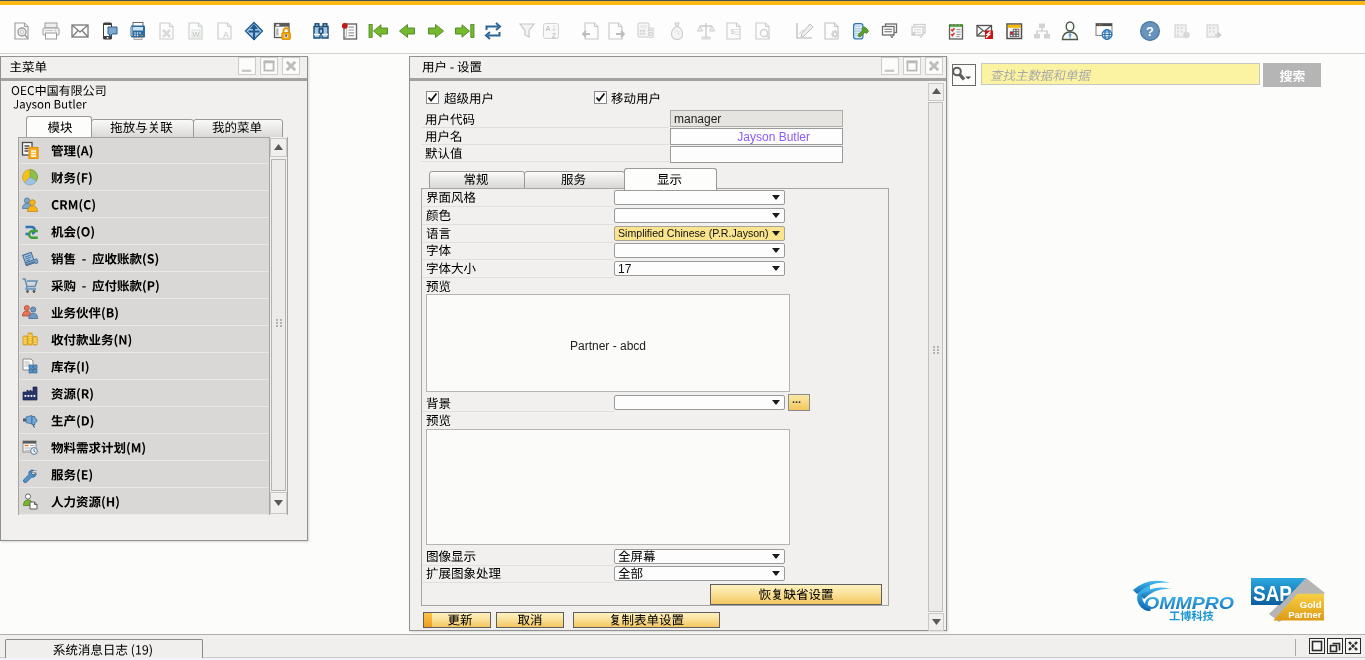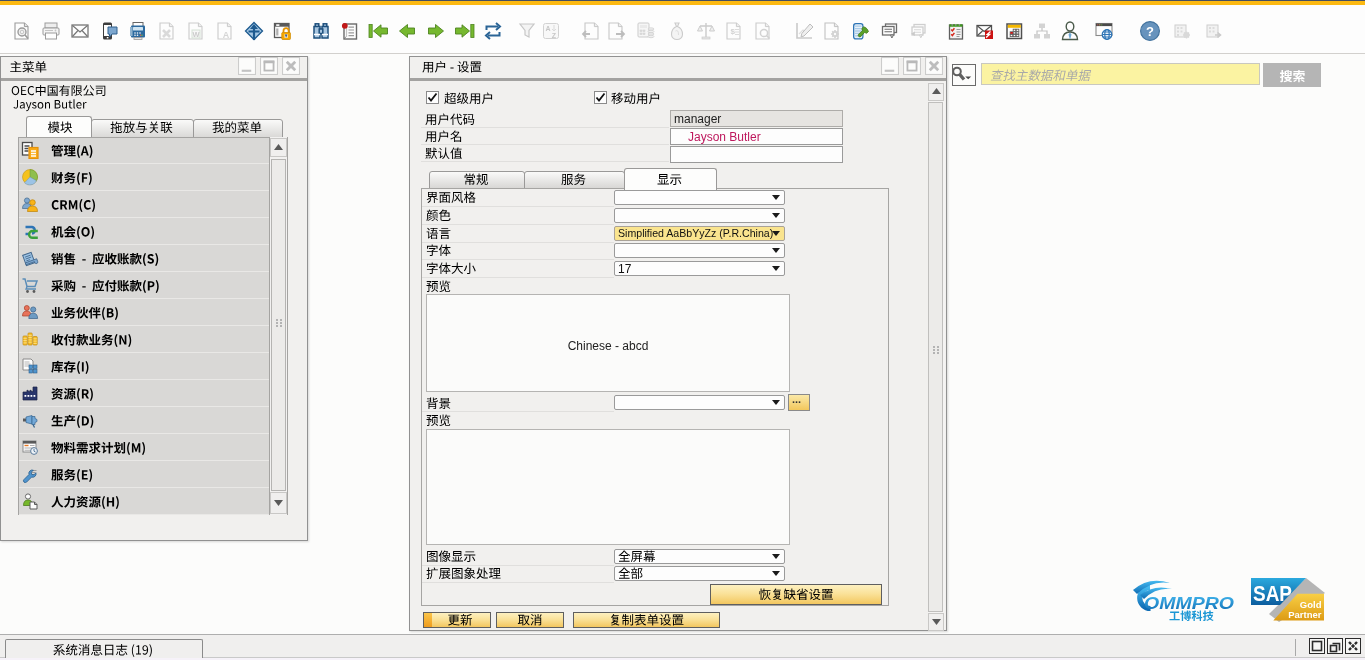--- a/index.html
+++ b/index.html
@@ -506,55 +506,55 @@
 <svg style="position:absolute;left:594px;top:91px" width="13" height="13" viewBox="0 0 13 13">
     <rect x="0.5" y="0.5" width="12" height="12" fill="#fdfdfd" stroke="#8a8a8a"></rect>
     <path d="M2.5 6.5 L5 9.5 L10.5 2.5" fill="none" stroke="#111" stroke-width="1.8"></path>
   </svg>
 <div style="position:absolute;left:421px;top:127px;width:248px;height:1px;background:#e0dfdd;"></div>
 <div style="position:absolute;left:421px;top:144px;width:248px;height:1px;background:#e0dfdd;"></div>
 <div style="position:absolute;left:421px;top:161px;width:248px;height:1px;background:#e0dfdd;"></div>
 <div style="position:absolute;left:670px;top:110px;width:173px;height:17px;background:#e6e4e1;border:1px solid #aeaca9;box-sizing:border-box;"></div>
 <div style="position:absolute;left:674px;top:112px;width:160px;font:12px 'Liberation Sans',sans-serif;color:#222;">manager</div>
 <div style="position:absolute;left:670px;top:128px;width:173px;height:17px;background:#fdfdfd;border:1px solid #9a9a9a;box-sizing:border-box;"></div>
-<div style="position:absolute;left:688px;top:130px;width:160px;font:12px 'Liberation Sans',sans-serif;color:#be185d;">Jayson Butler</div>
+<div style="position:absolute;left:650px;top:130px;width:160px;font:12px 'Liberation Sans',sans-serif;color:#8b5cf6;text-align:right;">Jayson Butler</div>
 <div style="position:absolute;left:670px;top:146px;width:173px;height:17px;background:#fdfdfd;border:1px solid #9a9a9a;box-sizing:border-box;"></div>
 <div style="position:absolute;left:429px;top:171px;width:94px;height:16px;background:linear-gradient(#fafaf9,#d8d7d5);border:1px solid #9a9998;border-radius:3px 3px 0 0;"></div>
 <div style="position:absolute;left:524px;top:171px;width:99px;height:16px;background:linear-gradient(#fafaf9,#d8d7d5);border:1px solid #9a9998;border-radius:3px 3px 0 0;"></div>
 <div style="position:absolute;left:421px;top:188px;width:468px;height:418px;background:#f1f0ee;border:1px solid #a6a5a3;box-sizing:border-box;"></div>
 <div style="position:absolute;left:624px;top:168px;width:91px;height:21px;background:#fdfdfc;border:1px solid #9a9998;border-bottom:none;border-radius:3px 3px 0 0;"></div>
 <div style="position:absolute;left:422px;top:206px;width:192px;height:1px;background:#e0dfdd;"></div>
 <div style="position:absolute;left:614px;top:190px;width:171px;height:15px;background:#fdfdfd;border:1px solid #9a9a9a;border-radius:2px;box-sizing:border-box;"></div>
 <svg style="position:absolute;left:772px;top:195px" width="8" height="6">
     <path d="M0 0 H8 L4 5 z" fill="#1a1a1a"></path>
   </svg>
 <div style="position:absolute;left:422px;top:224px;width:192px;height:1px;background:#e0dfdd;"></div>
 <div style="position:absolute;left:614px;top:208px;width:171px;height:15px;background:#fdfdfd;border:1px solid #9a9a9a;border-radius:2px;box-sizing:border-box;"></div>
 <svg style="position:absolute;left:772px;top:213px" width="8" height="6">
     <path d="M0 0 H8 L4 5 z" fill="#1a1a1a"></path>
   </svg>
 <div style="position:absolute;left:422px;top:242px;width:192px;height:1px;background:#e0dfdd;"></div>
 <div style="position:absolute;left:614px;top:226px;width:171px;height:15px;background:#fae48e;border:1px solid #a9a298;border-radius:2px;box-sizing:border-box;"></div>
 <svg style="position:absolute;left:772px;top:231px" width="8" height="6">
     <path d="M0 0 H8 L4 5 z" fill="#1a1a1a"></path>
   </svg>
-<div style="position:absolute;left:618px;top:227px;font:10.6px 'Liberation Sans',sans-serif;color:#111;white-space:nowrap;">Simplified AaBbYyZz (P.R.China)</div>
+<div style="position:absolute;left:618px;top:227px;font:10.6px 'Liberation Sans',sans-serif;color:#111;white-space:nowrap;">Simplified Chinese (P.R.Jayson)</div>
 <div style="position:absolute;left:422px;top:259px;width:192px;height:1px;background:#e0dfdd;"></div>
 <div style="position:absolute;left:614px;top:243px;width:171px;height:15px;background:#fdfdfd;border:1px solid #9a9a9a;border-radius:2px;box-sizing:border-box;"></div>
 <svg style="position:absolute;left:772px;top:248px" width="8" height="6">
     <path d="M0 0 H8 L4 5 z" fill="#1a1a1a"></path>
   </svg>
 <div style="position:absolute;left:422px;top:277px;width:192px;height:1px;background:#e0dfdd;"></div>
 <div style="position:absolute;left:614px;top:261px;width:171px;height:15px;background:#fdfdfd;border:1px solid #9a9a9a;border-radius:2px;box-sizing:border-box;"></div>
 <svg style="position:absolute;left:772px;top:266px" width="8" height="6">
     <path d="M0 0 H8 L4 5 z" fill="#1a1a1a"></path>
   </svg>
 <div style="position:absolute;left:618px;top:262px;font:12px 'Liberation Sans',sans-serif;color:#111;white-space:nowrap;">17</div>
 <div style="position:absolute;left:426px;top:294px;width:364px;height:98px;background:#fbfbfa;border:1px solid #b5b4b2;box-sizing:border-box;"></div>
-<div style="position:absolute;left:426px;top:339px;width:364px;text-align:center;font:12px 'Liberation Sans',sans-serif;color:#222;">Chinese - abcd</div>
+<div style="position:absolute;left:426px;top:339px;width:364px;text-align:center;font:12px 'Liberation Sans',sans-serif;color:#222;">Partner - abcd</div>
 <div style="position:absolute;left:422px;top:411px;width:192px;height:1px;background:#e0dfdd;"></div>
 <div style="position:absolute;left:614px;top:395px;width:171px;height:15px;background:#fdfdfd;border:1px solid #9a9a9a;border-radius:2px;box-sizing:border-box;"></div>
 <svg style="position:absolute;left:772px;top:400px" width="8" height="6">
     <path d="M0 0 H8 L4 5 z" fill="#1a1a1a"></path>
   </svg>
 <div style="position:absolute;left:788px;top:394px;width:22px;height:17px;background:linear-gradient(#fbe9a8,#f2c75c);border:1px solid #8a8a8a;box-sizing:border-box;"></div>
 <div style="position:absolute;left:792px;top:393px;font:bold 11px 'Liberation Sans',sans-serif;color:#333;">...</div>
 <div style="position:absolute;left:426px;top:429px;width:364px;height:116px;background:#fbfbfa;border:1px solid #b5b4b2;box-sizing:border-box;"></div>
 <div style="position:absolute;left:422px;top:565px;width:192px;height:1px;background:#e0dfdd;"></div>
 <div style="position:absolute;left:614px;top:549px;width:171px;height:15px;background:#fdfdfd;border:1px solid #9a9a9a;border-radius:2px;box-sizing:border-box;"></div>

